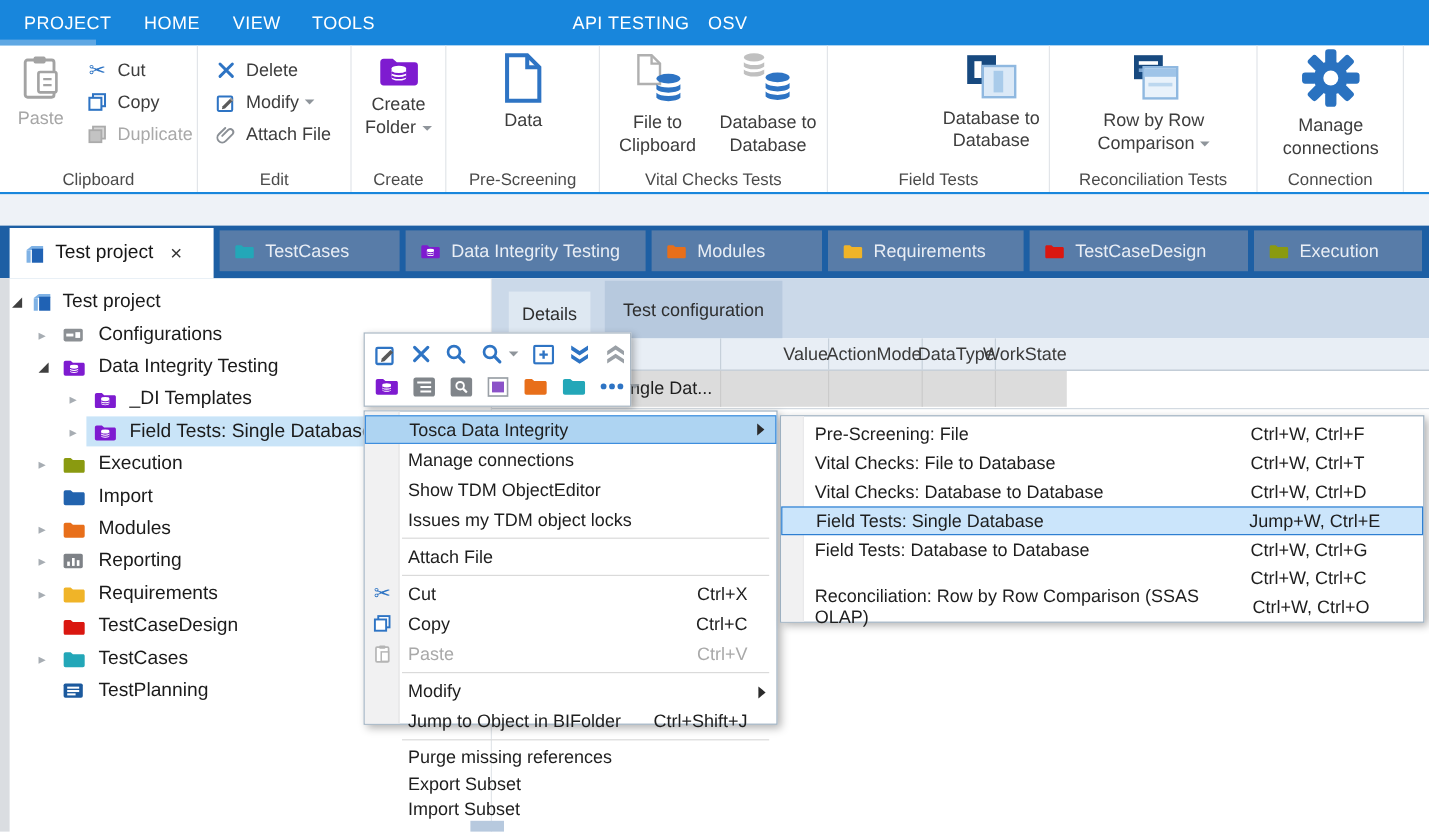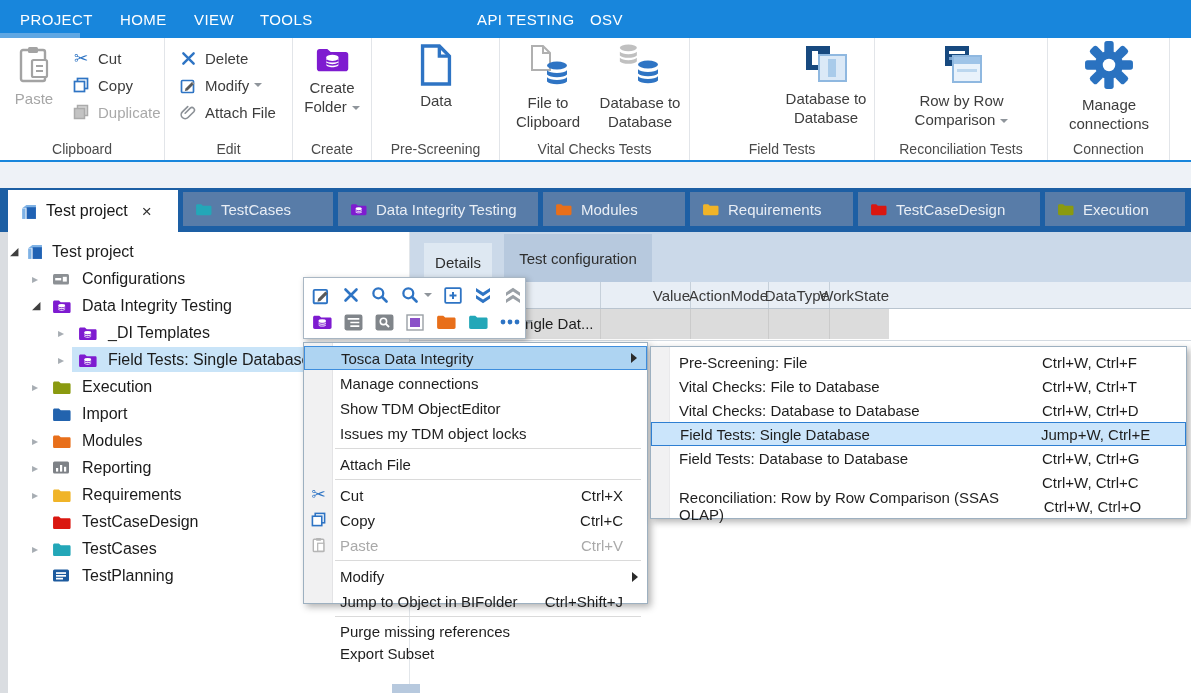--- a/index.html
+++ b/index.html
@@ -717,20 +717,23 @@
     <span class="sc">Ctrl+Shift+J</span>
   </div>
   <div class="msep" style="top:273px"></div>
 
   <div class="mi" style="top:277px;height:22px">
       <span>Purge missing references</span>
     </div>
   <div class="mi" style="top:299px;height:22px">
       <span>Export Subset</span>
     </div>
+  <div class="mi" style="top:321px;height:21px">
+      <span>Import Subset</span>
+    </div>
 </div>
 
 <div id="sub-menu">
   <div id="sub-gutter"></div>
   <div class="smi" style="top:3px">
     <span>Pre-Screening: File</span>
     <span class="sc">Ctrl+W, Ctrl+F</span>
   </div>
   <div class="smi" style="top:51px">
     <span>Vital Checks: Database to Database</span>

